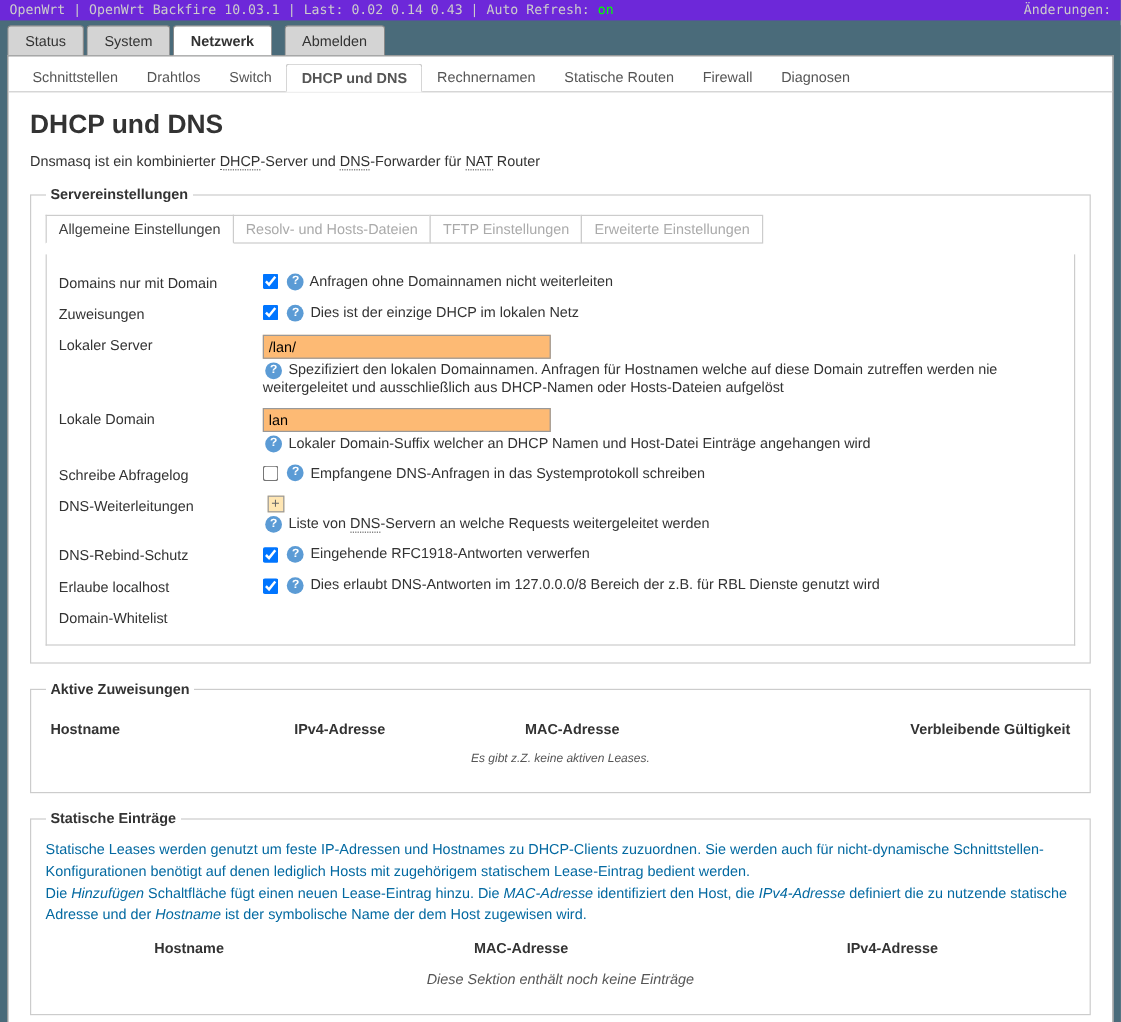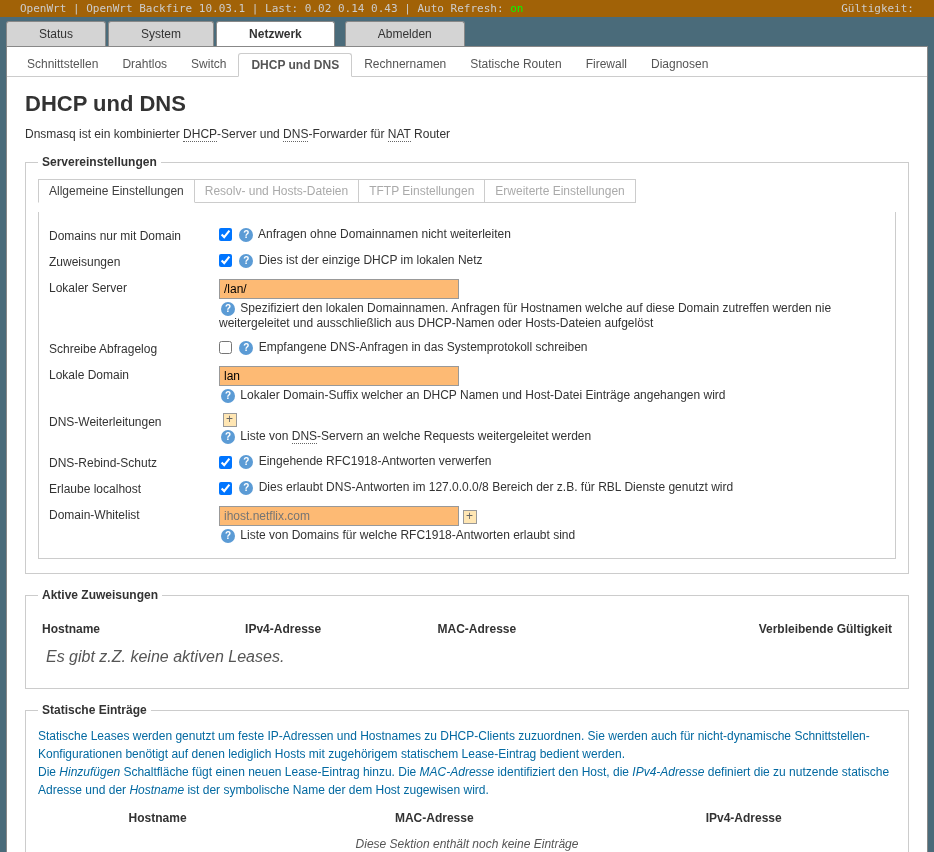--- a/index.html
+++ b/index.html
@@ -1,21 +1,21 @@
 <!DOCTYPE html>
 <html><head>
 <meta charset="utf-8">
 <style>
 * { margin: 0; padding: 0; box-sizing: border-box; }
 body { font-family: Arial, Helvetica, sans-serif; font-size: 12px; background: #4a6b7a; color: #333; }
-.topbar { background: #a16207; color: #ccc; padding: 2px 20px; font-size: 11px; display: flex; justify-content: space-between; font-family: monospace; }
+.topbar { background: #6d28d9; color: #ccc; padding: 2px 8px; font-size: 11px; display: flex; justify-content: space-between; font-family: monospace; }
 .topbar .on { color: #0f0; }
 .container { background: #4a6b7a; padding: 0 6px; }
 .tabs1 { display: flex; gap: 0; margin-top: 4px; }
-.tab1 { background: #d4d4d4; border: 1px solid #888; border-bottom: none; padding: 5px 32px; cursor: pointer; font-size: 12px; margin-right: 2px; border-radius: 3px 3px 0 0; }
+.tab1 { background: #d4d4d4; border: 1px solid #888; border-bottom: none; padding: 5px 14px; cursor: pointer; font-size: 12px; margin-right: 2px; border-radius: 3px 3px 0 0; }
 .tab1.active { background: #fff; font-weight: bold; }
 .tab1.logout { margin-left: 8px; }
 .panel { background: #fff; border: 1px solid #888; padding: 0; }
 .tabs2 { display: flex; gap: 0; padding: 6px 8px 0 8px; border-bottom: 1px solid #ccc; }
 .tab2 { padding: 4px 12px; cursor: pointer; color: #555; font-size: 12px; }
 .tab2.active { background: #fff; border: 1px solid #ccc; border-bottom: 1px solid #fff; margin-bottom: -1px; font-weight: bold; border-radius: 3px 3px 0 0; }
 .content { padding: 14px 18px; }
 h2 { font-size: 22px; font-weight: bold; margin-bottom: 10px; }
 .desc { font-size: 12px; color: #333; margin-bottom: 14px; }
 .desc .abbr { border-bottom: 1px dotted #666; cursor: help; }
@@ -30,40 +30,40 @@
 .row .val { flex: 1; }
 .row input[type=text] { width: 240px; border: 1px solid #999; padding: 2px 4px; font-size: 12px; background: #fdba74; }
 .row input[type=checkbox] { vertical-align: middle; margin-right: 2px; }
 .help-icon { display: inline-block; width: 14px; height: 14px; border-radius: 7px; background: #5b9bd5; color: #fff; text-align: center; line-height: 14px; font-size: 10px; font-weight: bold; vertical-align: middle; margin: 0 2px; cursor: help; }
 .hint { font-size: 12px; color: #333; margin-top: 2px; }
 .hint .abbr { border-bottom: 1px dotted #666; cursor: help; }
 .add-icon { display: inline-block; width: 14px; height: 14px; border: 1px solid #999; background: #ffe6b3; vertical-align: middle; margin-left: 4px; position: relative; cursor: pointer; }
 .add-icon::before { content: "+"; position: absolute; top: -2px; left: 2px; font-size: 12px; color: #666; }
 table.leases { width: 100%; border-collapse: collapse; margin-top: 6px; }
 table.leases th { text-align: left; font-size: 12px; padding: 4px; font-weight: bold; }
-table.leases td.empty { text-align: left; font-style: italic; color: #555; padding: 8px; font-size: 16px; }
+table.leases td.empty { text-align: center; font-style: italic; color: #555; padding: 8px; font-size: 10px; }
 .static-desc { font-size: 12px; color: #0369a1; margin-bottom: 8px; line-height: 1.5; }
 .static-desc em { font-style: italic; }
 table.static { width: 100%; border-collapse: collapse; }
 table.static th { text-align: center; font-size: 12px; padding: 4px; font-weight: bold; }
 table.static td.empty { text-align: center; font-style: italic; color: #555; padding: 8px; font-size: 12px; }
 </style>
 </head>
 <body>
 
 <div class="topbar">
   <div>
     <span>OpenWrt</span> |
     <span>OpenWrt Backfire 10.03.1</span> |
     <span>Last:</span>
     <span>0.02 0.14 0.43</span> |
     <span>Auto Refresh:</span>
     <span class="on">on</span>
   </div>
-  <div><span>Gültigkeit:</span></div>
+  <div><span>Änderungen:</span></div>
 </div>
 
 <div class="container">
   <div class="tabs1">
     <div class="tab1">Status</div>
     <div class="tab1">System</div>
     <div class="tab1 active">Netzwerk</div>
     <div class="tab1 logout">Abmelden</div>
   </div>
 
@@ -115,37 +115,37 @@
 
           <div class="row">
             <div class="lbl">Lokaler Server</div>
             <div class="val">
               <input type="text" value="/lan/" style="">
               <div class="hint"><span class="help-icon">?</span> <span>Spezifiziert den lokalen Domainnamen. Anfragen für Hostnamen welche auf diese Domain zutreffen werden nie weitergeleitet und ausschließlich aus DHCP-Namen oder Hosts-Dateien aufgelöst</span></div>
             </div>
           </div>
 
           <div class="row">
-            <div class="lbl">Schreibe Abfragelog</div>
-            <div class="val">
-              <input type="checkbox" style="">
-              <span class="help-icon">?</span>
-              <span class="hint">Empfangene DNS-Anfragen in das Systemprotokoll schreiben</span>
-            </div>
-          </div>
-
-          <div class="row">
             <div class="lbl">Lokale Domain</div>
             <div class="val">
               <input type="text" value="lan" style="">
               <div class="hint"><span class="help-icon">?</span> <span>Lokaler Domain-Suffix welcher an DHCP Namen und Host-Datei Einträge angehangen wird</span></div>
             </div>
           </div>
 
           <div class="row">
+            <div class="lbl">Schreibe Abfragelog</div>
+            <div class="val">
+              <input type="checkbox" style="">
+              <span class="help-icon">?</span>
+              <span class="hint">Empfangene DNS-Anfragen in das Systemprotokoll schreiben</span>
+            </div>
+          </div>
+
+          <div class="row">
             <div class="lbl">DNS-Weiterleitungen</div>
             <div class="val">
               <span class="add-icon"></span>
               <div class="hint"><span class="help-icon">?</span> <span>Liste von </span><span class="abbr">DNS</span><span>-Servern an welche Requests weitergeleitet werden</span></div>
             </div>
           </div>
 
           <div class="row">
             <div class="lbl">DNS-Rebind-Schutz</div>
             <div class="val">
@@ -159,24 +159,20 @@
             <div class="lbl">Erlaube localhost</div>
             <div class="val">
               <input type="checkbox" checked="" style="">
               <span class="help-icon">?</span>
               <span class="hint">Dies erlaubt DNS-Antworten im 127.0.0.0/8 Bereich der z.B. für RBL Dienste genutzt wird</span>
             </div>
           </div>
 
           <div class="row">
             <div class="lbl">Domain-Whitelist</div>
-            <div class="val">
-              <input type="text" placeholder="ihost.netflix.com" style=""><span class="add-icon"></span>
-              <div class="hint"><span class="help-icon">?</span> <span>Liste von Domains für welche RFC1918-Antworten erlaubt sind</span></div>
-            </div>
           </div>
 
         </div>
       </fieldset>
 
       <fieldset>
         <legend>Aktive Zuweisungen</legend>
         <table class="leases">
           <tbody>
               <tr>

